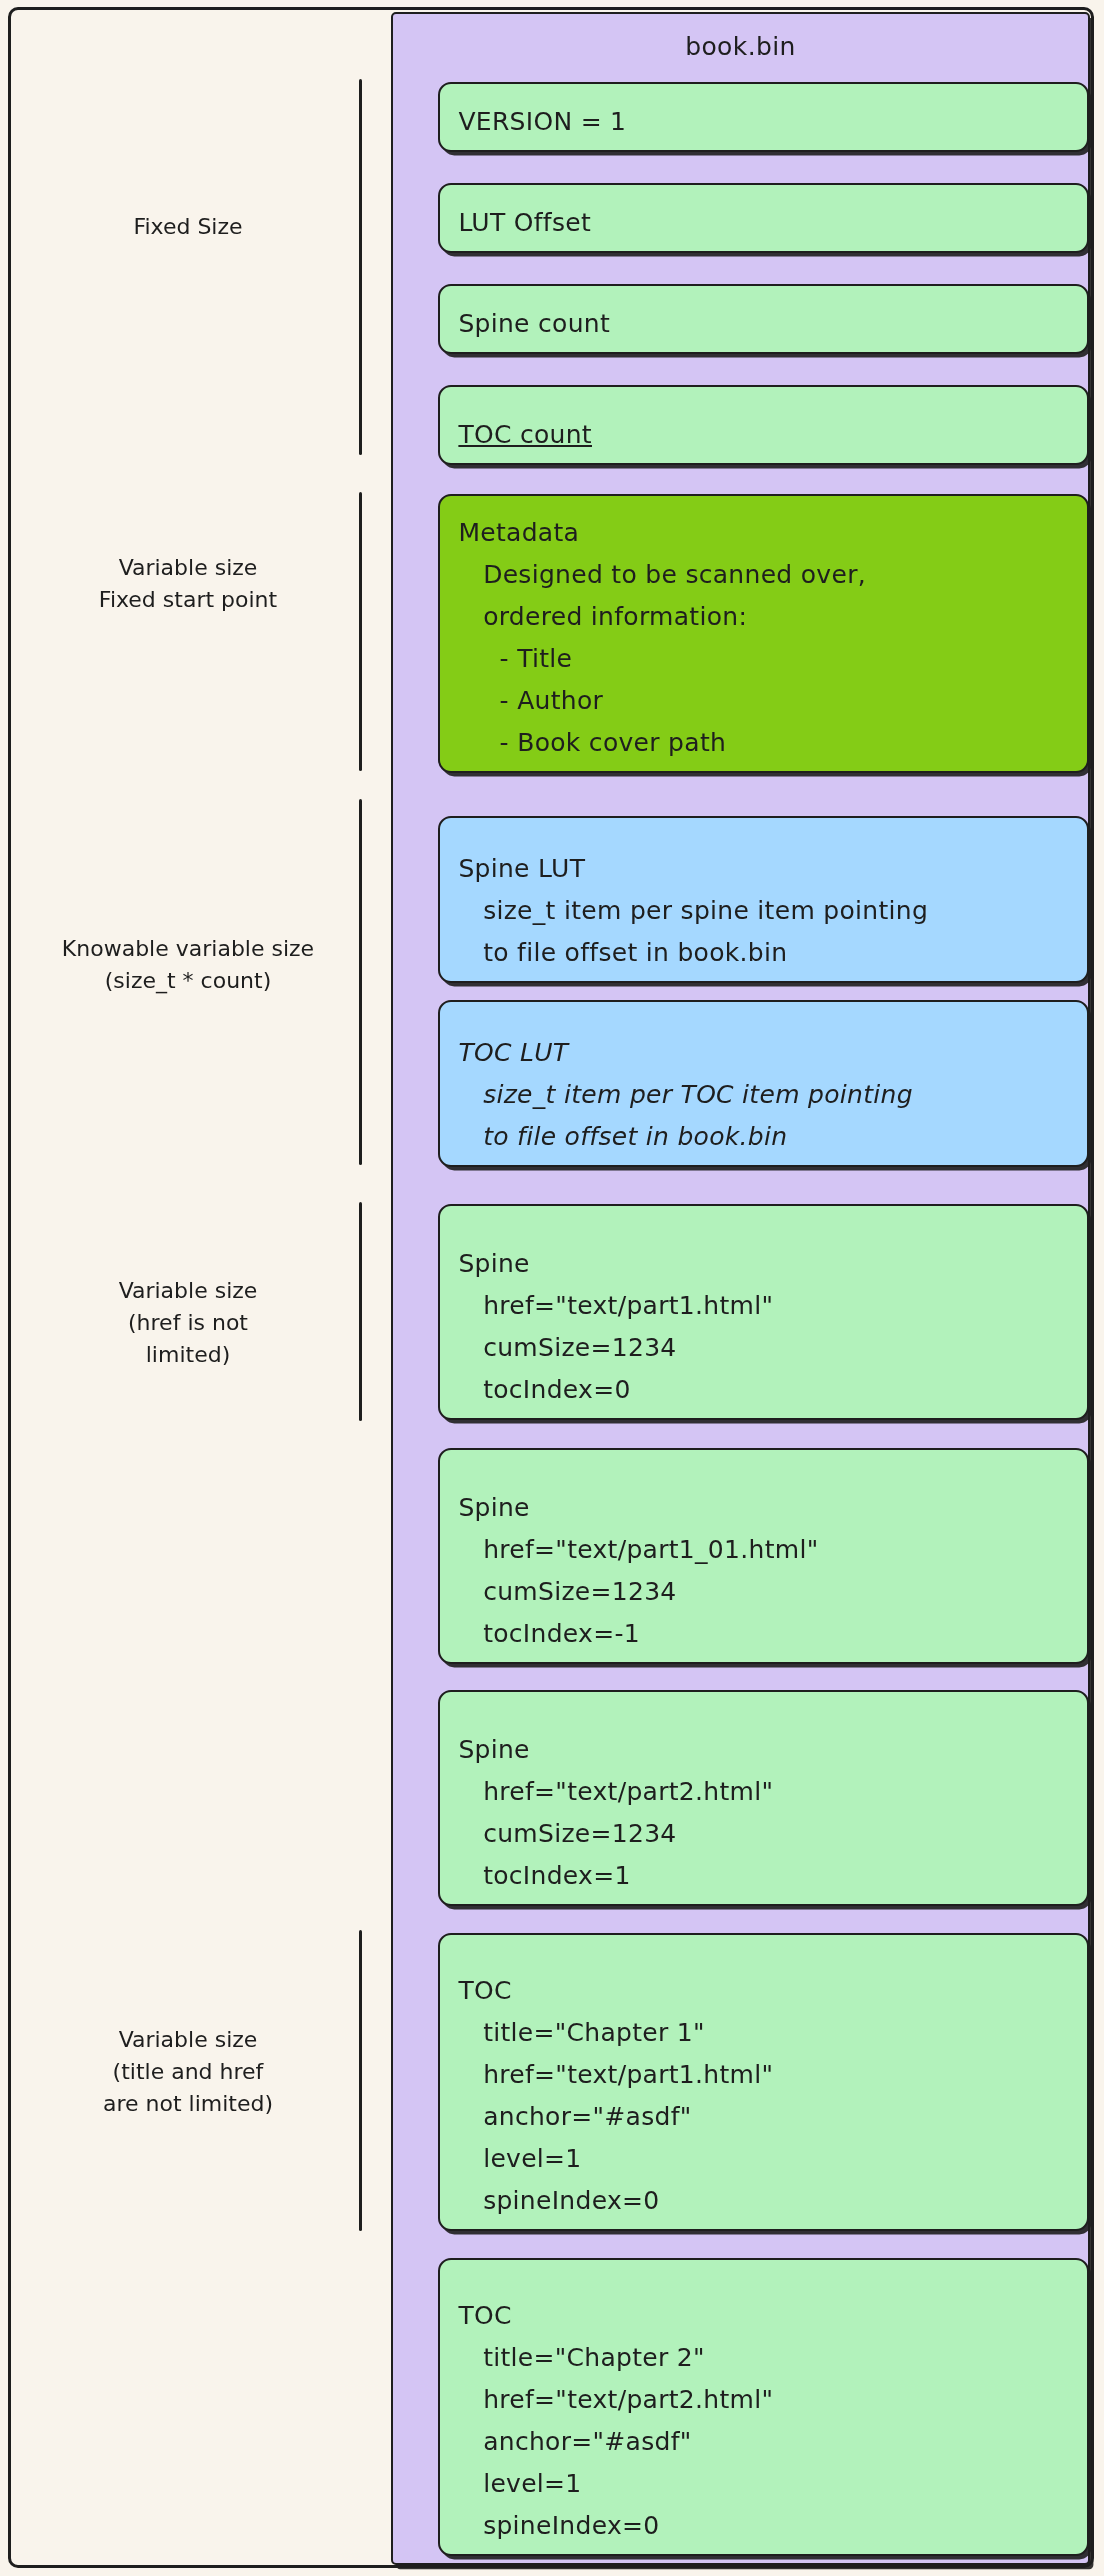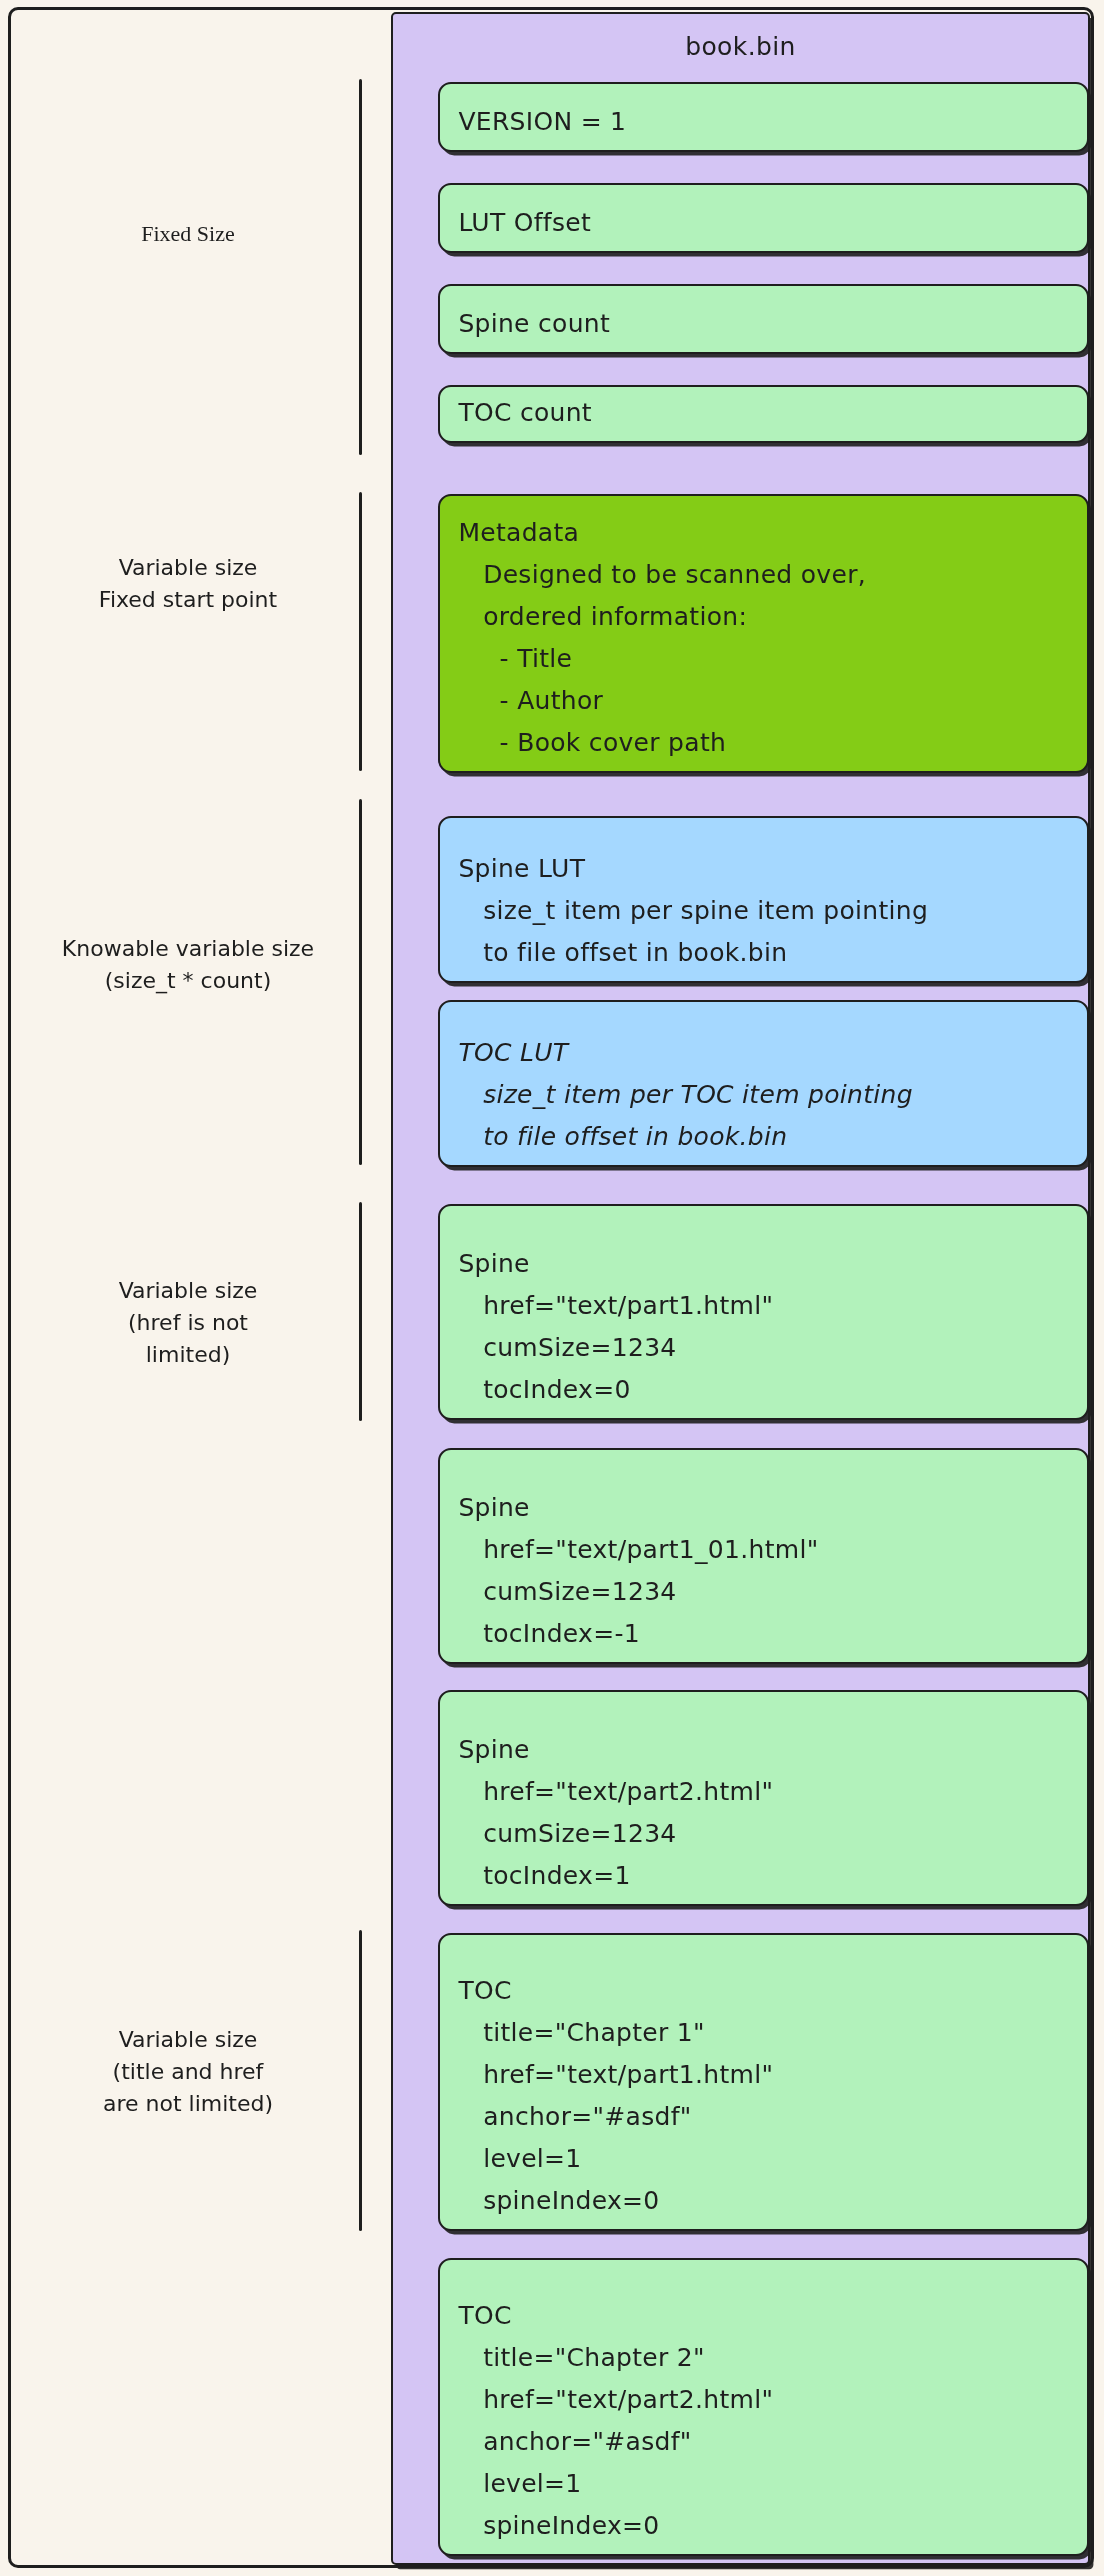--- a/index.html
+++ b/index.html
@@ -75,21 +75,21 @@
     border-radius: 1.7px;
   }
 </style>
 </head>
 <body>
 
 <div class="canvas">
 
   <div class="outer-frame"></div>
 
-  <div class="side-label" style="top:218px;font-family:Liberation Serif, serif;">
+  <div class="side-label" style="top:211px;">
     <div class="line">Fixed Size</div>
   </div>
   <div class="side-label" style="top:552px;">
     <div class="line">Variable size</div>
     <div class="line">Fixed start point</div>
   </div>
   <div class="side-label" style="top:933px;">
     <div class="line">Knowable variable size</div>
     <div class="line">(size_t * count)</div>
   </div>
@@ -118,21 +118,21 @@
     </div>
 
     <div class="box green" style="top:169px;height:70px;">
       <div class="line">LUT Offset</div>
     </div>
 
     <div class="box green" style="top:270px;height:70px;">
       <div class="line">Spine count</div>
     </div>
 
-    <div class="box green" style="top:371px;height:58px;">
+    <div class="box green" style="top:371px;height:80px;text-decoration:underline;">
       <div class="line">TOC count</div>
     </div>
 
     <div class="box yellow" style="top:480px;height:279px;">
       <div class="line">Metadata</div>
       <div class="line">   Designed to be scanned over,</div>
       <div class="line">   ordered information:</div>
       <div class="line">     - Title</div>
       <div class="line">     - Author</div>
       <div class="line">     - Book cover path</div>

